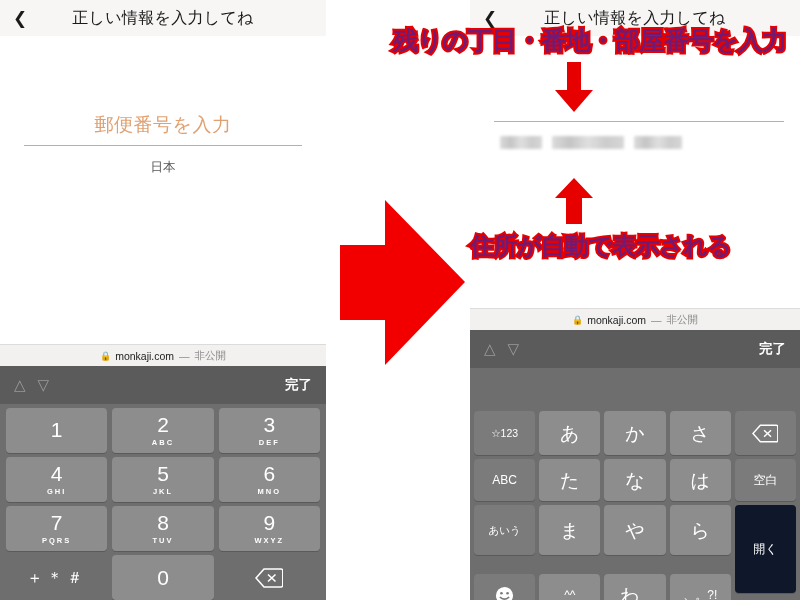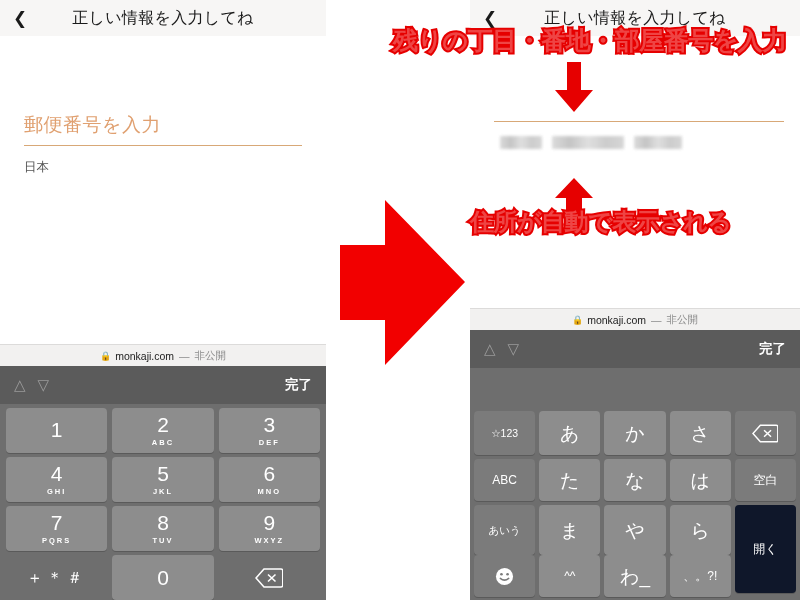--- a/index.html
+++ b/index.html
@@ -27,21 +27,21 @@
     font-size: 17px; color: #1a1a1a; line-height: 1;
     font-family: "DejaVu Sans", sans-serif;
   }
   .nav-title {
     flex: 1; text-align: center; font-size: 16px; color: #1a1a1a;
     letter-spacing: .3px; margin-left: -40px;
   }
 
   
   .form-area { position: absolute; left: 0; right: 0; background: #fff; }
-  .field { position: absolute; }
+  .field { position: absolute; text-align: center; }
   .field-placeholder {
     color: #e0a070; font-size: 19px; white-space: nowrap;
     letter-spacing: .5px;
   }
   .field-placeholder.sm { font-size: 13.5px; letter-spacing: .2px; }
   .field-underline { height: 1px; background: #d8a877; margin-top: 7px; }
   .field-sub { margin-top: 13px; font-size: 12.5px; color: #555; }
 
   
   .redacted { margin-top: 14px; height: 13px; position: relative; }
@@ -94,27 +94,27 @@
   .key .lbl  { font-size: 12px; line-height: 1; }
   .key .lbl-sm { font-size: 10.5px; line-height: 1; }
   .key .sym  { font-size: 16px; letter-spacing: 4px; line-height: 1; }
 
   
   .big-arrow { position: absolute; left: 340px; top: 200px; width: 125px; height: 165px; }
 
   
   .anno {
     position: absolute; white-space: nowrap;
-    font-weight: bold; color: #ef4444;
+    font-weight: bold; color: #701a75;
     -webkit-text-stroke: 4px #e60000;
     paint-order: stroke fill;
     font-family: "DejaVu Sans", "Liberation Sans", sans-serif;
   }
   .anno-top { left: 393px; top: 24px; font-size: 25px; letter-spacing: -.5px; }
-  .anno-mid { left: 470px; top: 206px; font-size: 24px; letter-spacing: -.5px; }
+  .anno-mid { left: 470px; top: 230px; font-size: 24px; letter-spacing: -.5px; }
 
   .mini-arrow { position: absolute; }
 </style>
 </head>
 <body>
 
 <div class="stage">
 
   <div class="panel panel-left">
 
@@ -270,21 +270,21 @@
           <span class="kana">な</span>
         </div>
         <div class="key" style="flex:1; margin-right:4px;">
           <span class="kana">は</span>
         </div>
         <div class="key dark" style="flex:1;">
           <span class="lbl">空白</span>
         </div>
       </div>
 
-      <div class="krow" style="height:50px; margin-bottom:0;">
+      <div class="krow" style="height:50px; margin-bottom:19px;">
         <div class="key dark" style="flex:1; margin-right:4px;">
           <span class="lbl-sm">あいう</span>
         </div>
         <div class="key" style="flex:1; margin-right:4px;">
           <span class="kana">ま</span>
         </div>
         <div class="key" style="flex:1; margin-right:4px;">
           <span class="kana">や</span>
         </div>
         <div class="key" style="flex:1; margin-right:4px;">

